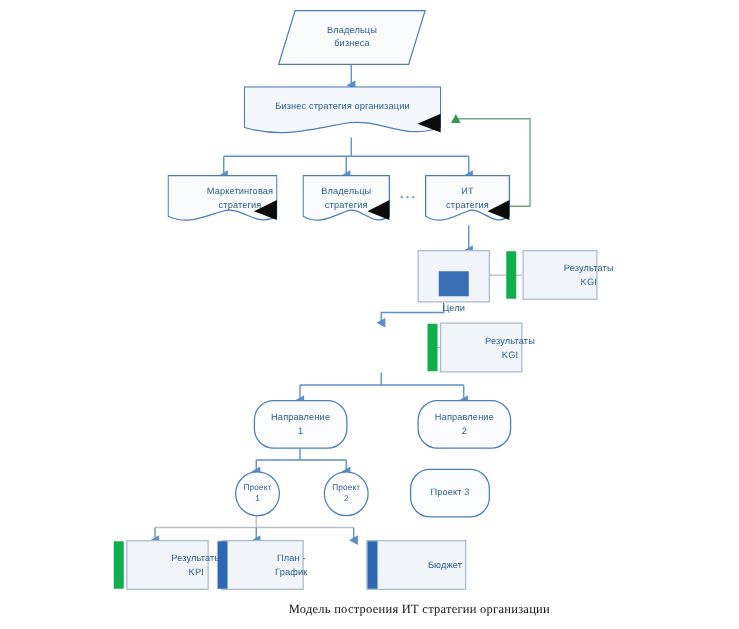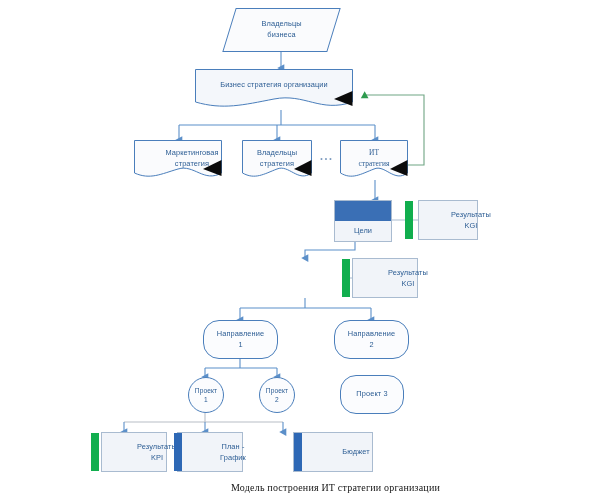--- a/index.html
+++ b/index.html
@@ -64,21 +64,21 @@
     right: 0;
     color: #2B5C93;
     text-align: center;
     white-space: pre-line;
   }
   
   .goalbox {
     border: 1px solid #A9BBD0;
     background: #F1F4F9;
     display: block;
-    padding: 0;
+    padding: 16px;
   }
   .goalbox .band-top {
     height: 20px;
     background: #3A6FB5;
   }
   .goalbox .goal-text {
     height: 20px;
     display: flex;
     align-items: center;
     justify-content: center;
@@ -224,21 +224,21 @@
 
   <div class="node" style="left:312px; top:152px; width:28px; height:14px; color:#7E9CC0; font-size:7px;">
     <span class="lbl">• • •</span>
   </div>
 
   <div class="node docshape" style="left:340px; top:140px; width:68px; height:41px;">
     <svg width="68" height="41" viewBox="0 0 68 41" style="position:absolute;left:0;top:0;">
       <path d="M0.5,0.5 L67.5,0.5 L67.5,33 C54,43 45,24 34,29 C21,34 12,40 0.5,33 Z" fill="#FAFBFD" stroke="#4A7EBB" stroke-width="1"></path>
       <path d="M67.5,20 L67.5,36 L50,29 Z" fill="#0B0B0B"></path>
     </svg>
-    <span class="doclabel" style="top:7px; font-size:7.4px; line-height:1.55;font-family:Liberation Serif, serif;">ИТ
+    <span class="doclabel" style="top:7px; font-size:7.4px; line-height:1.55;">ИТ
 стратегия</span>
   </div>
 
   <div class="node goalbox" style="left:334px; top:200px; width:58px; height:42px;">
     <div class="band-top"></div>
     <div class="goal-text">Цели</div>
   </div>
 
   <div class="node barbox" style="left:418px; top:200px; width:60px; height:40px;">
     <div class="accent green"></div>
@@ -266,21 +266,21 @@
   <div class="node circle" style="left:188px; top:377px; width:36px; height:36px;">
     <span class="lbl" style="font-size:6.6px; line-height:1.4;">Проект
 1</span>
   </div>
 
   <div class="node circle" style="left:259px; top:377px; width:36px; height:36px;">
     <span class="lbl" style="font-size:6.6px; line-height:1.4;">Проект
 2</span>
   </div>
 
-  <div class="node roundrect" style="left:340px; top:375px; width:64px; height:39px;">
+  <div class="node roundrect" style="left:328px; top:375px; width:64px; height:39px;">
     <span class="lbl">Проект 3</span>
   </div>
 
   <div class="node barbox" style="left:101px; top:432px; width:66px; height:40px;">
     <div class="accent green"></div>
     <div class="barbox-text">Результаты
 KPI</div>
   </div>
 
   <div class="node barbox" style="left:177px; top:432px; width:66px; height:40px;">

